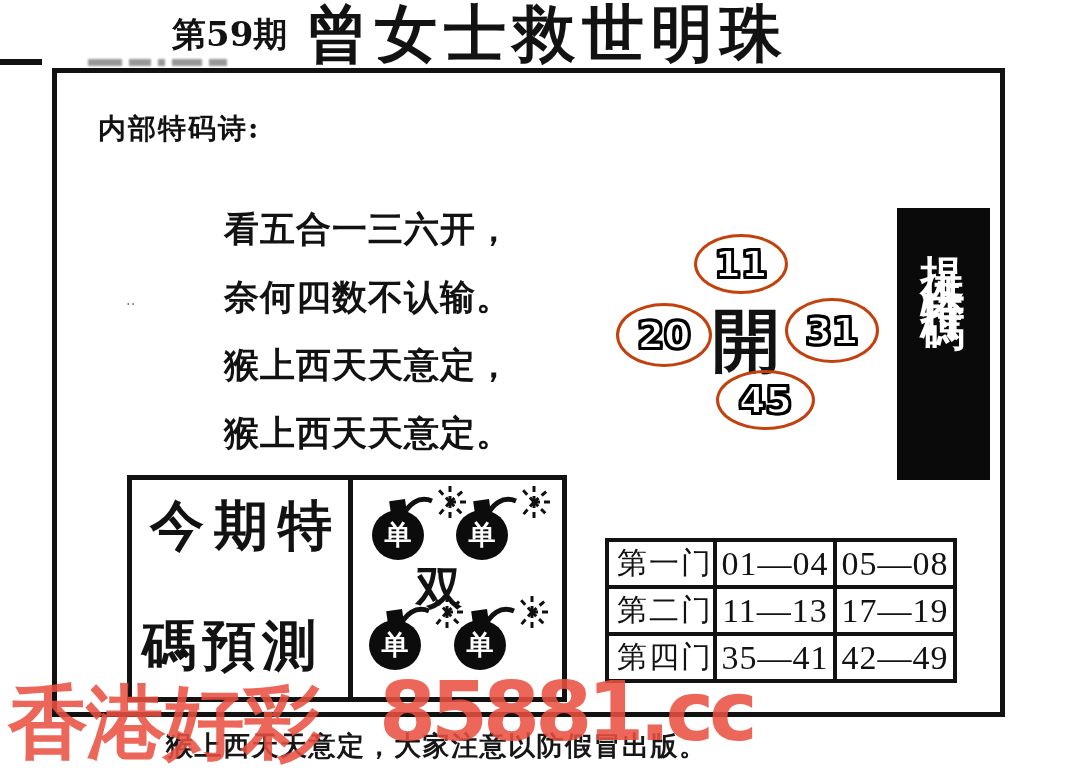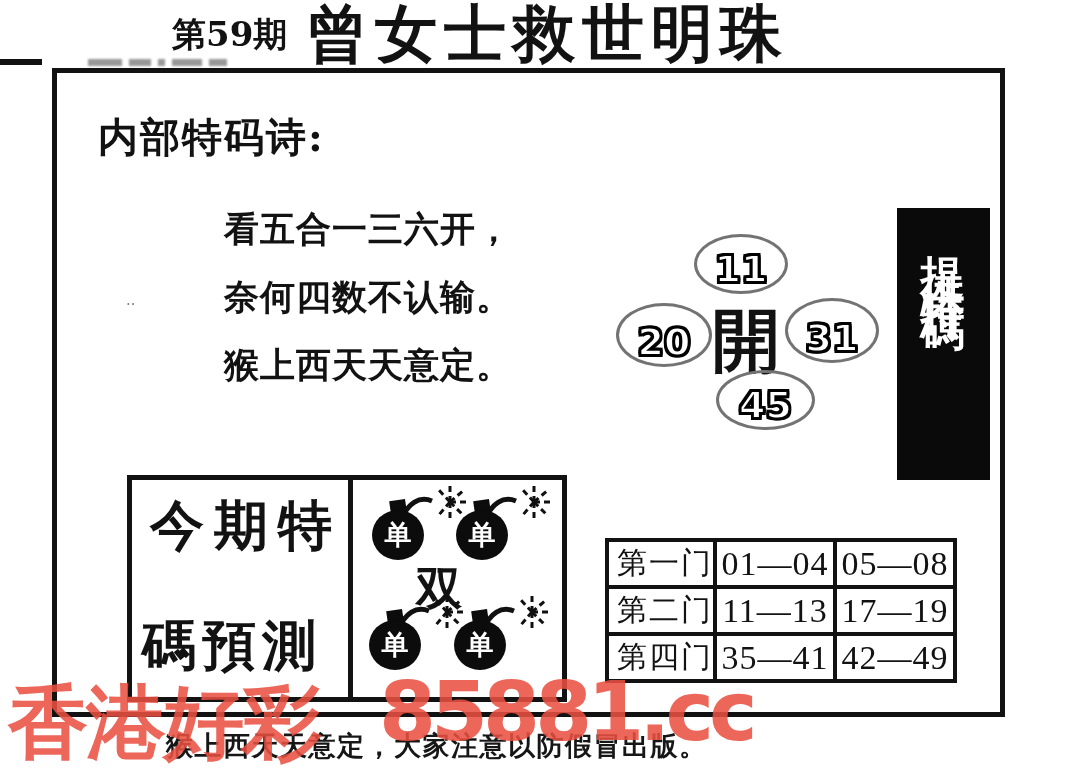--- a/index.html
+++ b/index.html
@@ -14,27 +14,27 @@
   .issue { left:172px; top:12px; font-size:34px; font-weight:700; }
   .main-title { left:306px; top:-8px; font-size:62px; font-weight:700; letter-spacing:7px; white-space:nowrap; }
   .artifact-dash { left:0; top:59px; width:42px; height:6px; background:#111; }
   .garbled { left:88px; top:56px; width:180px; height:12px; display:flex; gap:7px; align-items:center; filter:blur(1px); opacity:.55; }
   .garbled i { display:block; height:7px; background:#444; }
 
   
   .outer-box { left:52px; top:68px; width:953px; height:649px; border:5px solid #121212; }
 
   
-  .poem-heading { left:98px; top:110px; font-size:40px; font-weight:700; letter-spacing:2px; }
+  .poem-heading { left:98px; top:110px; font-size:28px; font-weight:700; letter-spacing:2px; }
   .poem { left:224px; top:206px; }
   .poem-line { display:block; font-size:35px; font-weight:600; letter-spacing:1px; height:68px; white-space:nowrap; }
   .stray-dots { left:126px; top:292px; width:14px; height:4px; color:#777; font-size:14px; letter-spacing:2px; }
 
   
-  .bubble { display:flex; align-items:flex-end; justify-content:center; border:3px solid #737373; border-radius:50%; }
+  .bubble { display:flex; align-items:center; justify-content:center; border:3px solid #c2410c; border-radius:50%; }
   .e-top    { left:694px; top:234px; width:94px; height:60px; }
   .e-left   { left:616px; top:303px; width:96px; height:64px; }
   .e-right  { left:785px; top:298px; width:94px; height:65px; }
   .e-bottom { left:716px; top:370px; width:99px; height:60px; }
   .bubble-num {
     font-family:"DejaVu Sans","Liberation Sans",sans-serif;
     font-size:38px; font-weight:800; color:#fff; -webkit-text-stroke:1.8px #000;
     text-shadow:-2px -2px 0 #000, 2px -2px 0 #000, -2px 2px 0 #000, 2px 2px 0 #000,
                  0 -2px 0 #000, 0 2px 0 #000, -2px 0 0 #000, 2px 0 0 #000;
   }
@@ -88,20 +88,21 @@
       <i style="width:30px"></i>
       <i style="width:18px"></i>
   </div>
 
   <div class="abs outer-box"></div>
 
   <span class="abs poem-heading">内部特码诗:</span>
   <div class="abs poem">
     <span class="poem-line">看五合一三六开，</span>
     <span class="poem-line">奈何四数不认输。</span>
+    <span class="poem-line">猴上西天天意定，</span>
     <span class="poem-line">猴上西天天意定。</span>
   </div>
   <span class="abs stray-dots">‥</span>
 
   <div class="abs bubble e-top">
     <span class="bubble-num">11</span>
   </div>
   <div class="abs bubble e-left">
     <span class="bubble-num">20</span>
   </div>

